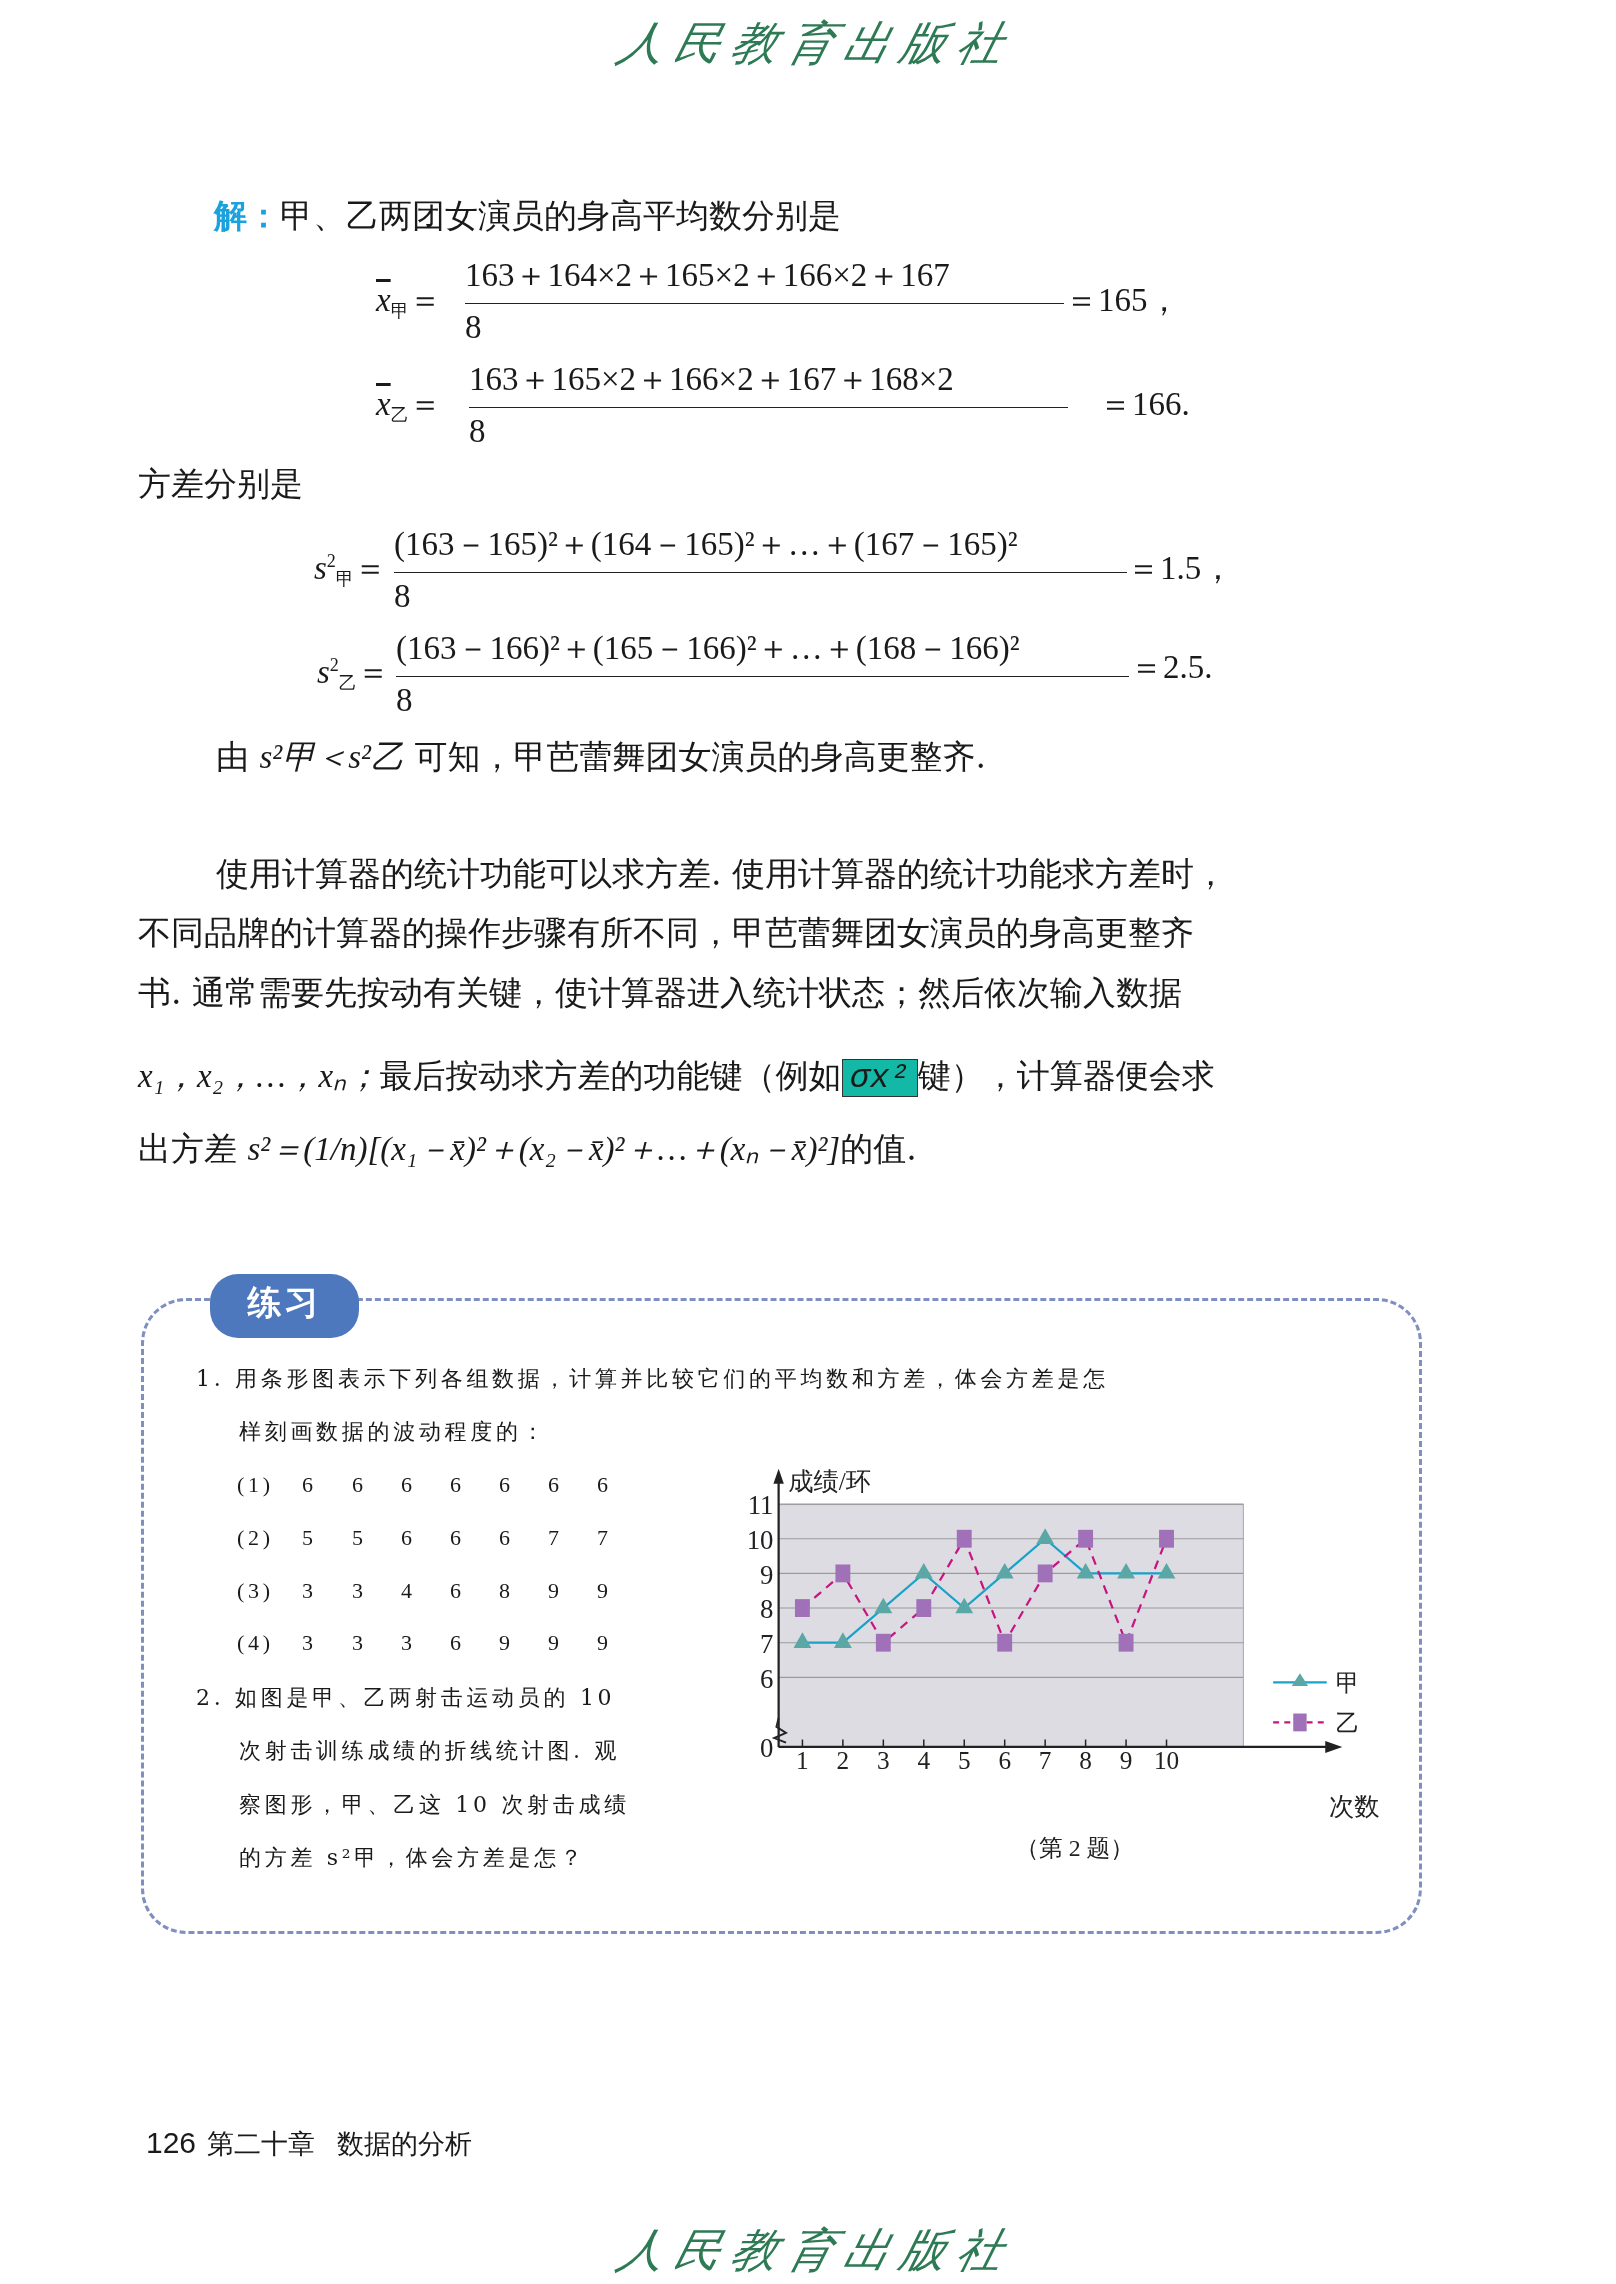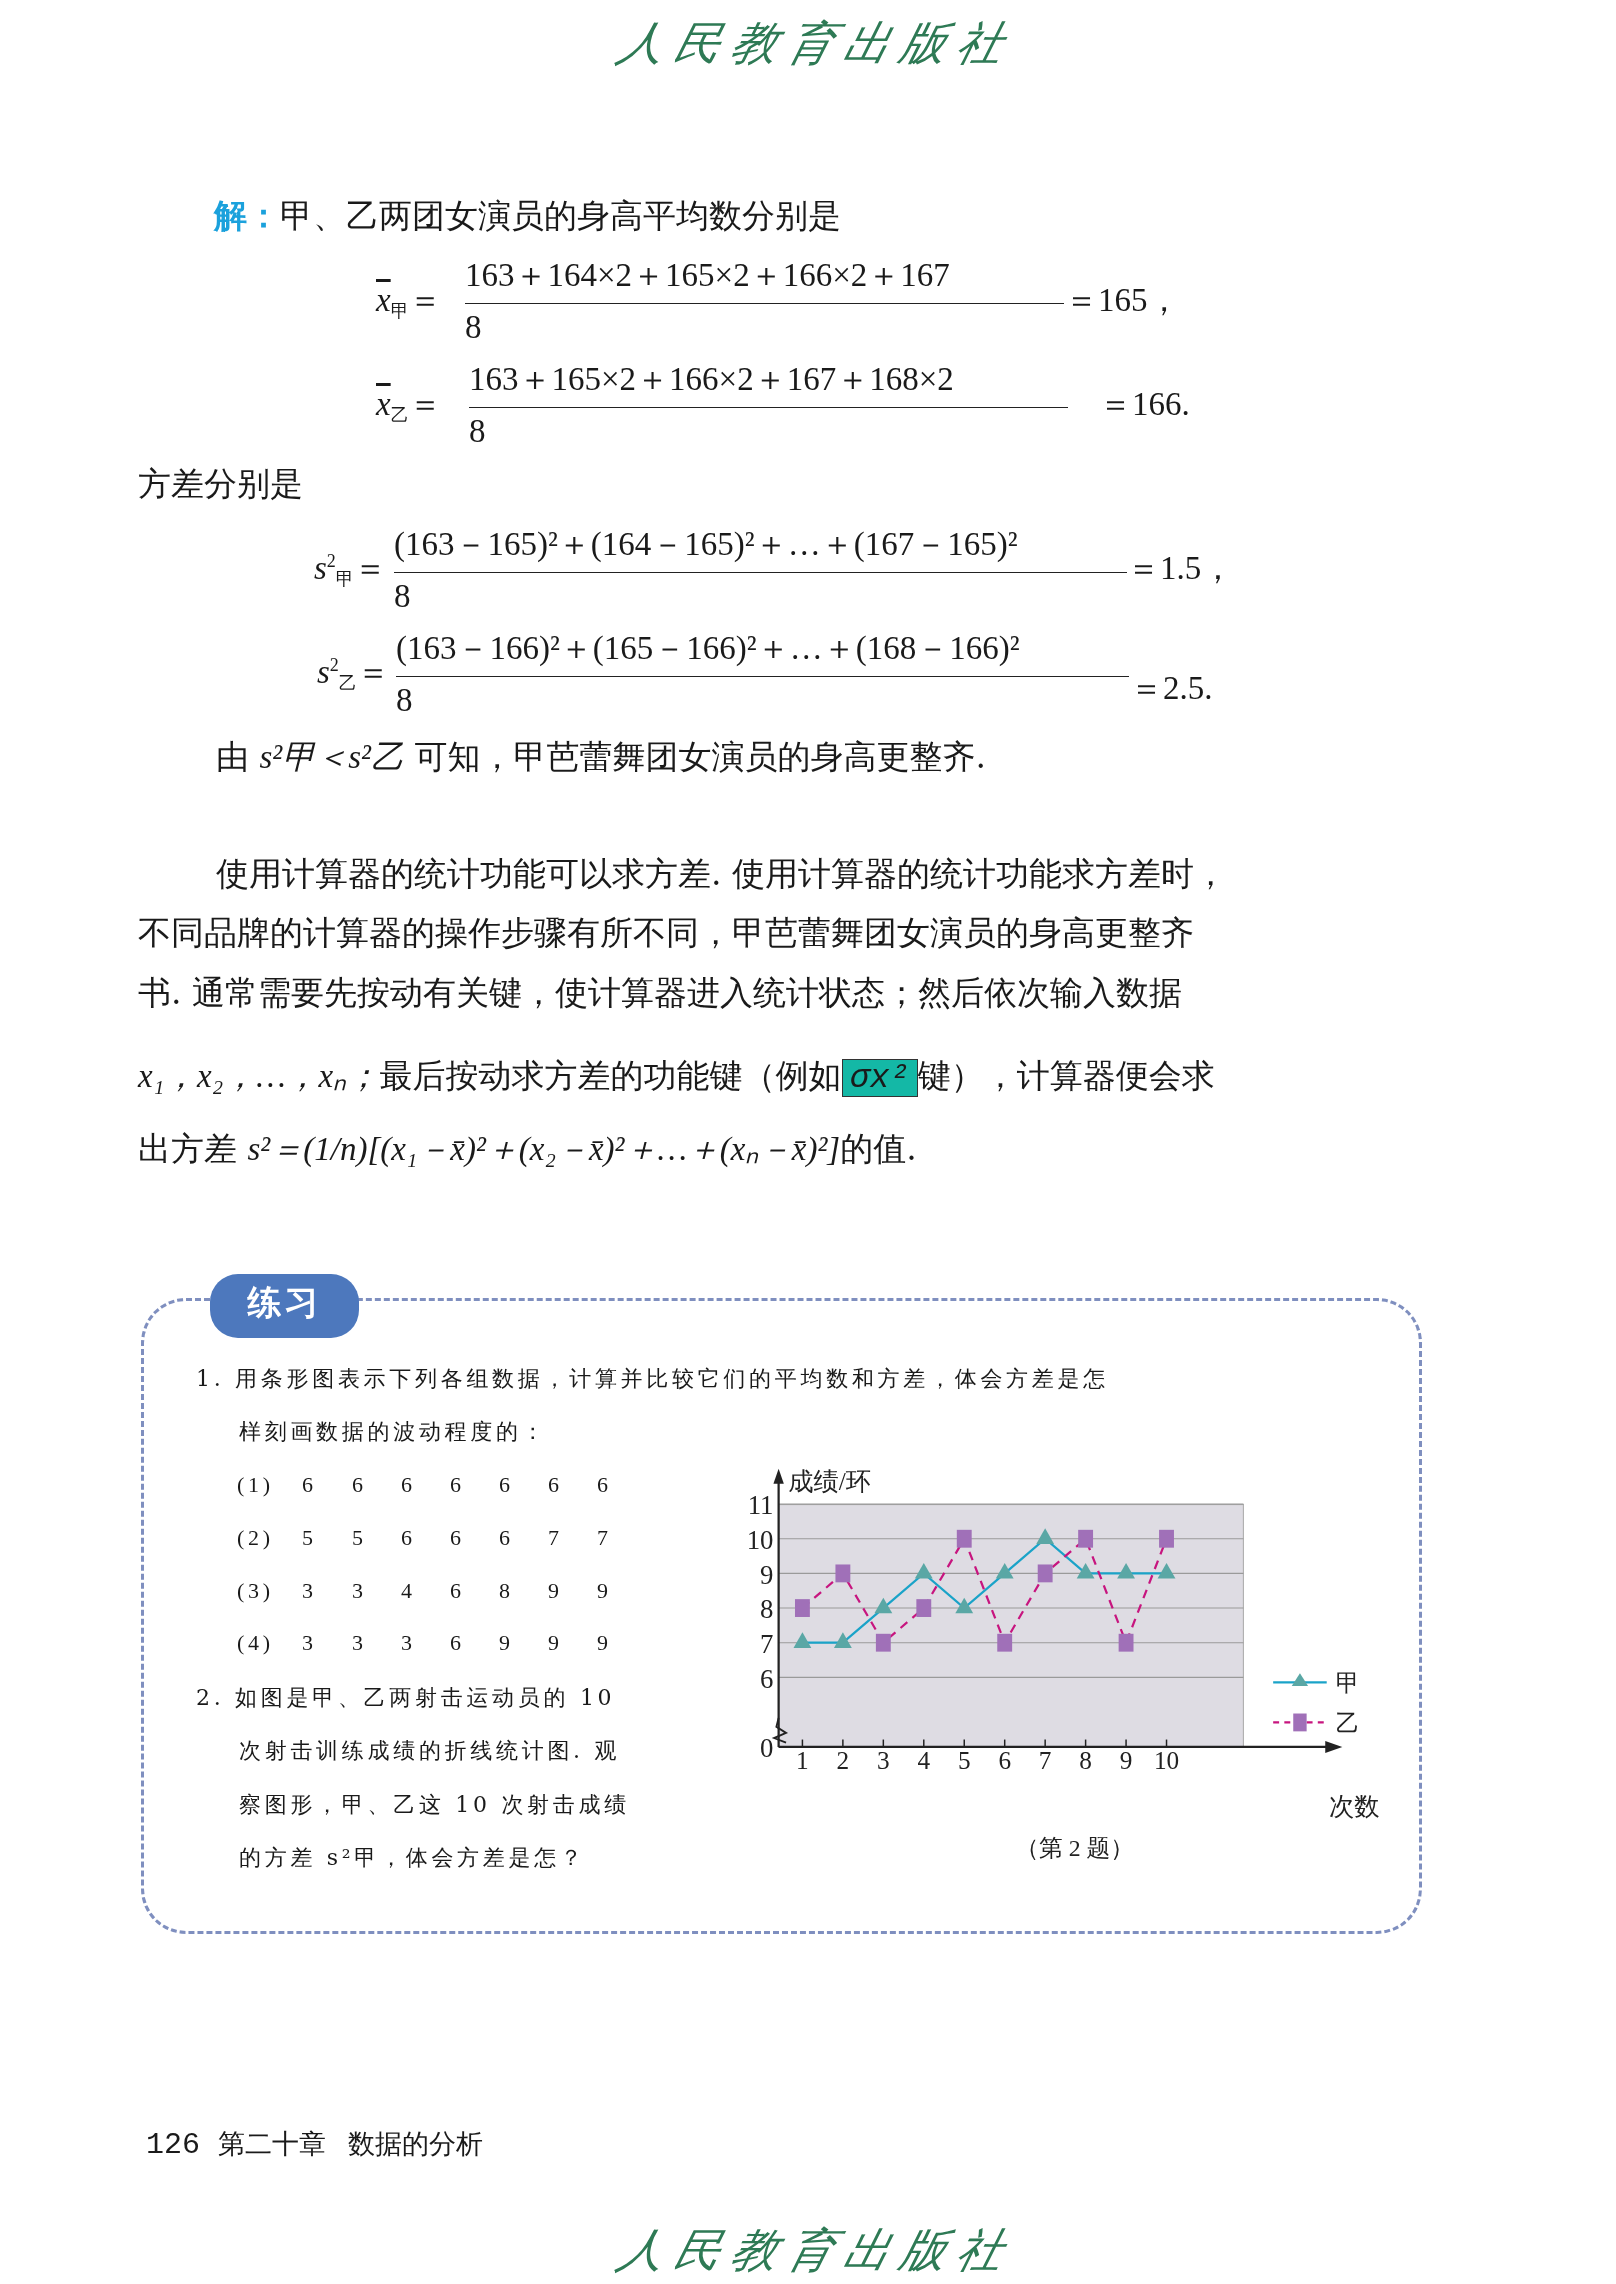--- a/index.html
+++ b/index.html
@@ -27,21 +27,21 @@
   .exercise-box { position: absolute; left: 141px; top: 1298px; width: 1281px; height: 636px;
                   border: 3.7px dashed #7f8fbf; border-radius: 45px; box-sizing: border-box; }
   .badge { position: absolute; left: 210px; top: 1274px; width: 149px; height: 64px;
            background: #4d78bd; border-radius: 28px; color: #fff; font-weight: bold;
            font-family: "DejaVu Sans", sans-serif; font-size: 34px; text-align: center;
            line-height: 56px; letter-spacing: 3px; }
   .ex-txt { font-size: 22px; line-height: 1; white-space: nowrap; letter-spacing: 3.7px; }
   .row-num { display: inline-block; width: 49px; text-align: left; }
   .footer { position: absolute; left: 146px; top: 2126px; font-family: "DejaVu Sans", sans-serif;
             font-size: 27px; white-space: nowrap; }
-  .footer .pn { font-family: Liberation Mono, monospace; font-size: 30px; margin-right: 18px; }
+  .footer .pn { font-family: Liberation Sans, sans-serif; font-size: 30px; margin-right: 11px; }
   .footer .gap { display: inline-block; width: 22px; }
   svg text { font-family: "Liberation Serif", "DejaVu Serif", serif; }
 </style>
 </head>
 <body>
 
 <div class="logo logo-top">人民教育出版社</div>
 
 <div class="abs txt" style="left:214px; top:199px;">
   <span class="accent">解：</span><span>甲、乙两团女演员的身高平均数分别是</span>
@@ -80,21 +80,21 @@
 <div class="abs txt math" style="left:1127px; top:552px;">＝1.5，</div>
 
 <div class="abs txt math" style="left:317px; top:656px;">
   <i class="var">s</i><sup class="sm">2</sup><sub class="cn">乙</sub>＝
 </div>
 <div class="frac math" style="left:396px; top:626px; width:733px;">
   <div class="num">(163－166)²＋(165－166)²＋…＋(168－166)²</div>
   <div class="bar"></div>
   <div class="den">8</div>
 </div>
-<div class="abs txt math" style="left:1130px; top:672px;">＝2.5.</div>
+<div class="abs txt math" style="left:1130px; top:651px;">＝2.5.</div>
 
 <div class="abs txt" style="left:216px; top:740px;">
   <span>由</span>
   <i class="var">s²甲＜s²乙</i>
   <span>可知，甲芭蕾舞团女演员的身高更整齐.</span>
 </div>
 
 <div class="abs txt" style="left:216px; top:857px;">使用计算器的统计功能可以求方差. 使用计算器的统计功能求方差时，</div>
 <div class="abs txt" style="left:138px; top:916px;">不同品牌的计算器的操作步骤有所不同，甲芭蕾舞团女演员的身高更整齐</div>
 <div class="abs txt" style="left:138px; top:976px;">书. 通常需要先按动有关键，使计算器进入统计状态；然后依次输入数据</div>

